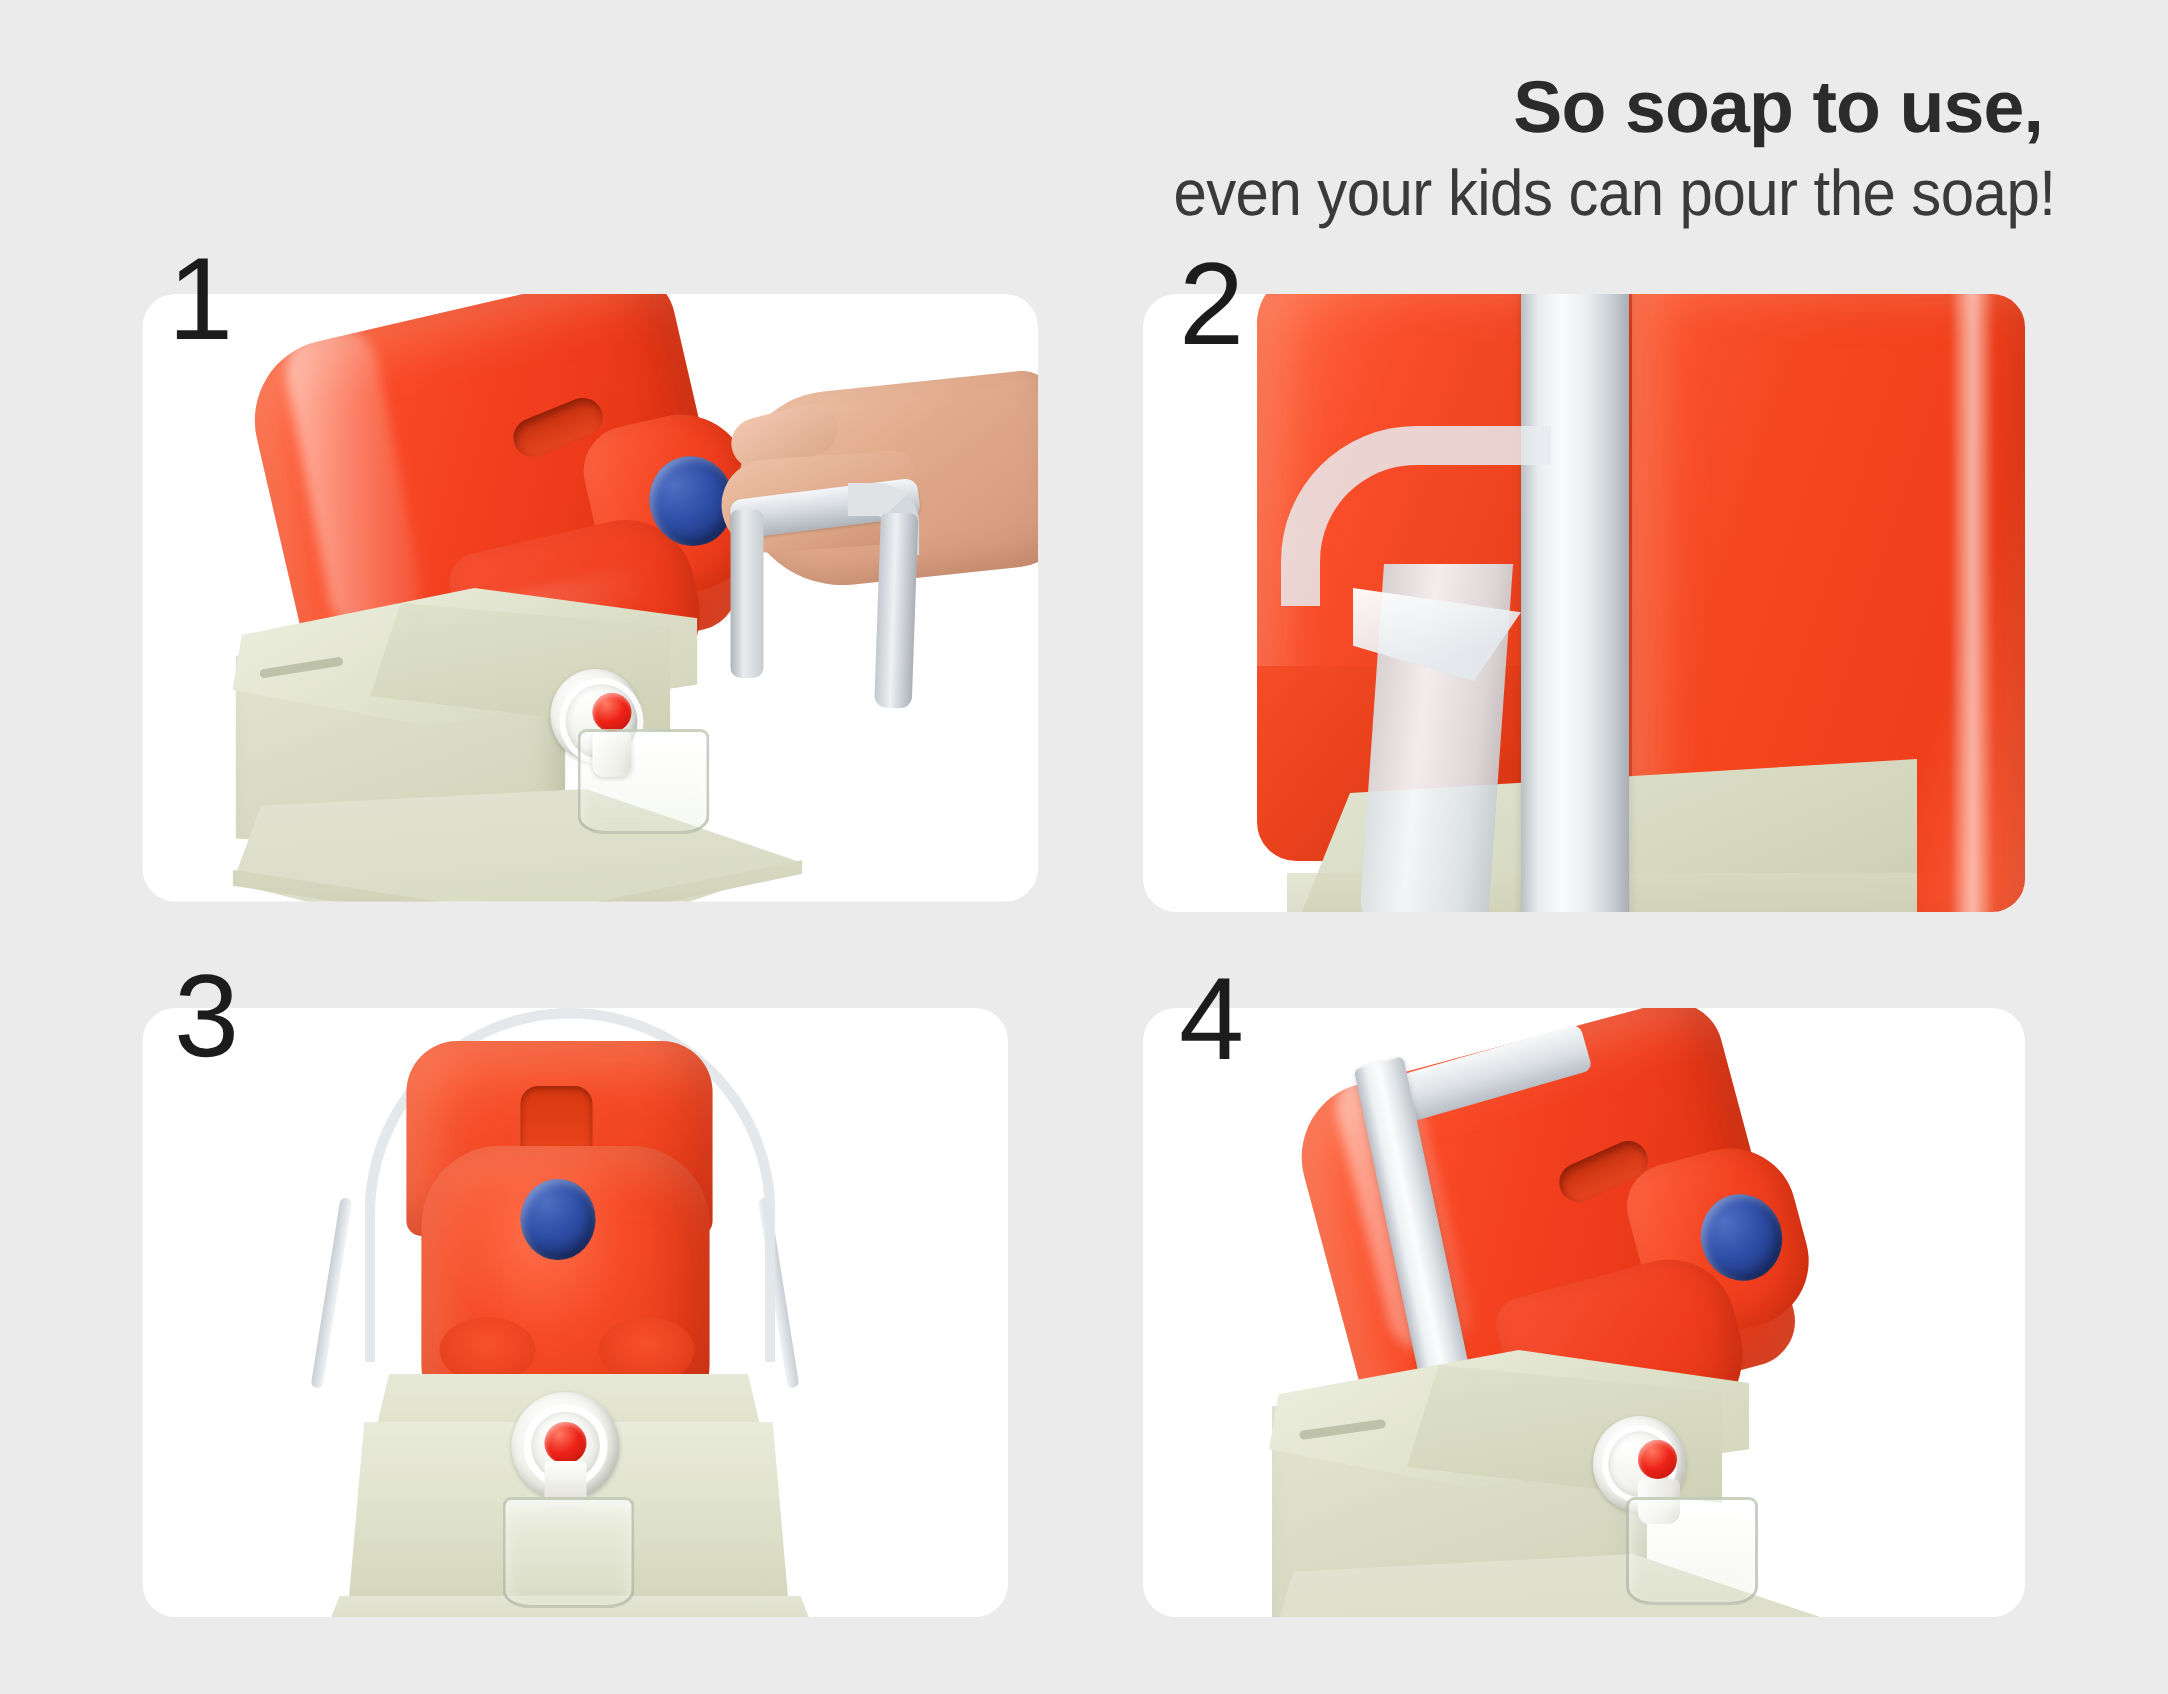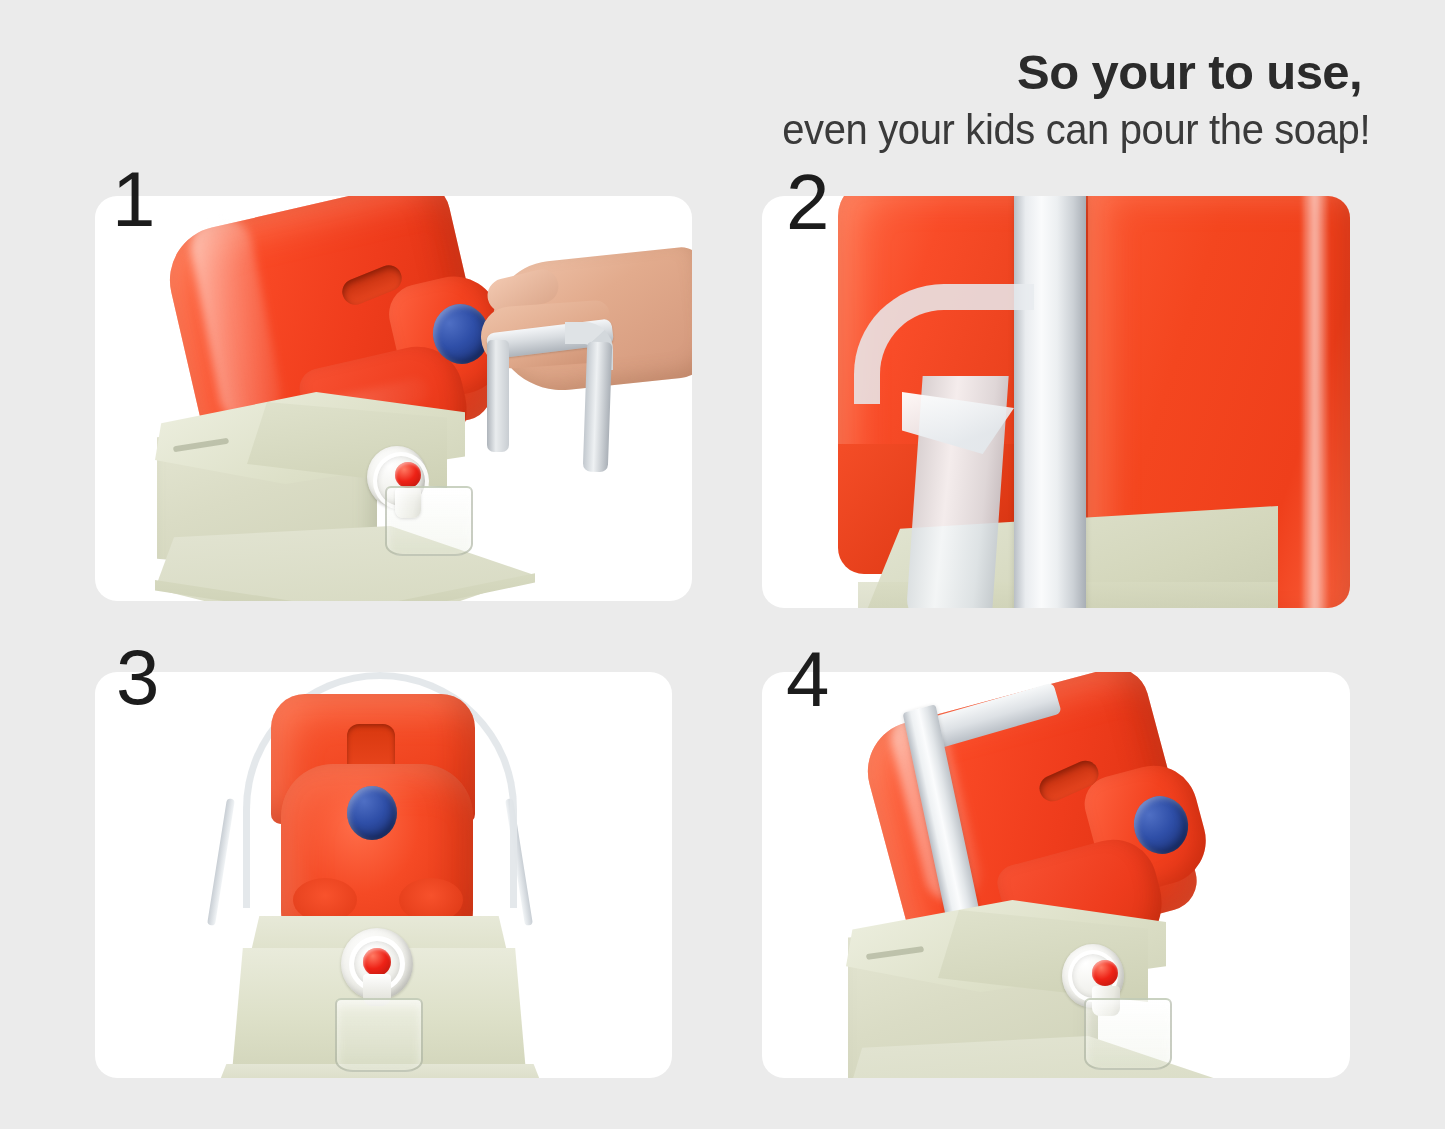--- a/index.html
+++ b/index.html
@@ -511,21 +511,21 @@
     left: 330px; top: 314px; width: 28px; height: 30px;
     background: linear-gradient(100deg, #ffffff 0%, #e8e8e0 70%, #cfcfc6 100%);
     border-radius: 4px 4px 8px 8px;
   }
   #p4-cup { left: 322px; top: 326px; width: 84px; height: 68px; }
 </style>
 </head>
 <body>
 
 <div id="header">
-  <div id="headline">So your to use,</div>
+  <div id="headline">So soap to use,</div>
   <div id="subheadline">even your kids can pour the soap!</div>
 </div>
 
 <div class="panel" id="panel-1">
   <div class="scene">
     <div class="jug-body" id="p1-jug"></div>
     <div id="p1-jug-neck"></div>
     <div id="p1-shoulder"></div>
     <div id="p1-handle-hole"></div>
     <div class="gloss" id="p1-gloss-a"></div>

